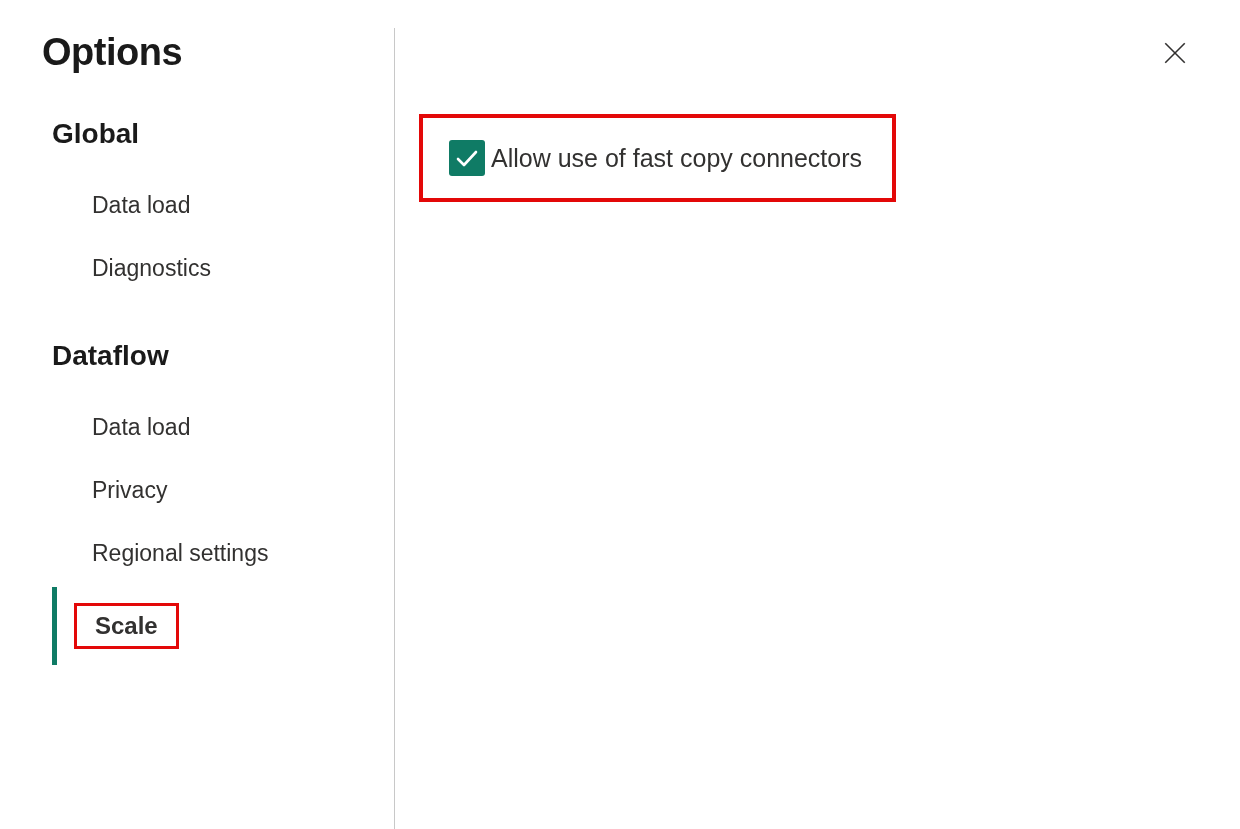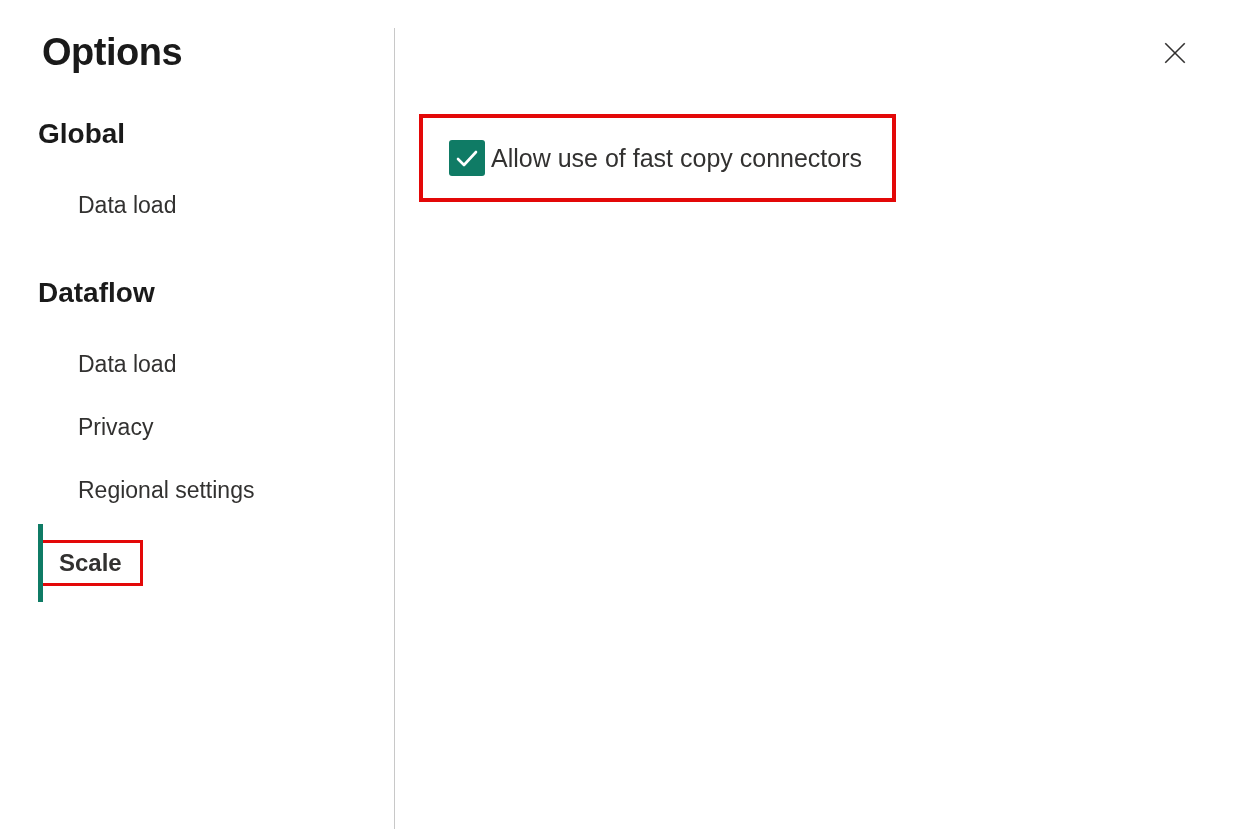--- a/index.html
+++ b/index.html
@@ -41,21 +41,21 @@
       margin-top: 8px;
       margin-right: 6px;
     }
     .close-btn svg {
       width: 26px;
       height: 26px;
     }
     .sidebar {
       width: 395px;
       padding-top: 90px;
-      padding-left: 38px;
+      padding-left: 52px;
       border-right: 1px solid #c8c8c8;
       height: 100%;
     }
     .section-heading {
       font-size: 28px;
       font-weight: 700;
       color: #1a1a1a;
       margin-bottom: 24px;
       margin-top: 22px;
     }
@@ -82,20 +82,21 @@
       left: 0px;
       top: 2px;
       bottom: 2px;
       width: 5px;
       background: #0f7b65;
     }
     .selected-label {
       display: inline-block;
       border: 3px solid #e30808;
       padding: 6px 18px;
+      margin-left: 22px;
       font-weight: 700;
       font-size: 24px;
     }
     .main {
       flex: 1;
       padding: 86px 0 0 24px;
       position: relative;
     }
     .option-row {
       display: inline-flex;
@@ -136,20 +137,21 @@
     </svg>
   </div>
 </div>
 
 <div class="container">
   <div class="sidebar">
 
     <div class="section-heading">Global</div>
     <div class="nav-items">
       <div class="nav-item">Data load</div>
+      <div class="nav-item">Diagnostics</div>
     </div>
 
     <div class="section-heading">Dataflow</div>
     <div class="nav-items">
       <div class="nav-item">Data load</div>
       <div class="nav-item">Privacy</div>
       <div class="nav-item">Regional settings</div>
       <div class="nav-item selected" style="padding-left:0;">
         <span class="selected-label">Scale</span>
       </div>

